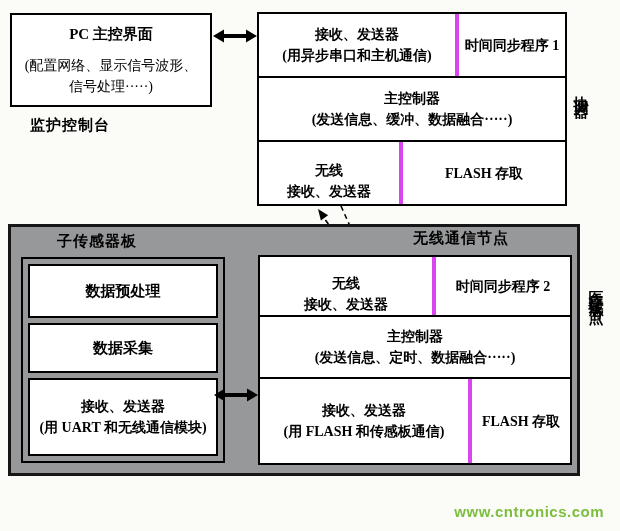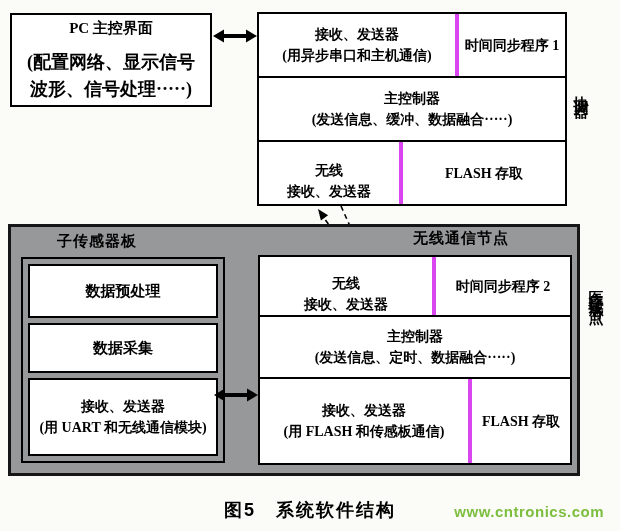--- a/index.html
+++ b/index.html
@@ -5,21 +5,21 @@
   * { margin:0; padding:0; box-sizing:border-box; }
   html,body { background:#ffffff; }
   body { font-family:"Liberation Serif","DejaVu Serif",serif; color:#000; }
   .stage { position:relative; width:620px; height:531px; background:#fbfbf8; overflow:hidden; }
 
   .box { position:absolute; border:2px solid #000; background:#fff; }
   .pc-box { left:10px; top:13px; width:202px; height:94px;
             display:flex; flex-direction:column; justify-content:center; 
             text-align:center; padding:4px 8px; }
   .b-title { font-weight:700; font-size:15px; line-height:1.4; }
-  .b-desc  { font-weight:700; font-size:18px; line-height:1.5;margin-top:10px; }
+  .b-desc  { font-weight:400; font-size:14px; line-height:1.5;margin-top:10px; }
 
   .console-label { position:absolute; left:30px; top:116px; font-weight:700; font-size:15px; letter-spacing:1px; }
 
   .grid { position:absolute; border:2px solid #000; background:#fff; display:flex; flex-direction:column; }
   .coordinator { left:257px; top:12px; width:310px; height:194px; }
   .row { display:flex; min-height:0; }
   .row + .row { border-top:2px solid #000; }
   .cell { display:flex; flex-direction:column; justify-content:center; align-items:center;
           text-align:center; padding:2px 4px; font-weight:700; font-size:14px; line-height:1.5; }
   .cell + .cell { border-left:4px solid #d946ef; }
@@ -57,20 +57,21 @@
 </style>
 </head>
 <body>
 
 <div class="stage">
 
   <div class="box pc-box">
     <div class="b-title">PC 主控界面</div>
     <div class="b-desc">(配置网络、显示信号波形、信号处理·····)</div>
   </div>
+  <div class="console-label">监护控制台</div>
 
   <svg class="arrow" style="left:212px; top:26px;" width="46" height="20" viewBox="0 0 46 20">
     <line x1="10" y1="10" x2="36" y2="10" stroke="#000" stroke-width="4"></line>
     <polygon points="1,10 12,3.5 12,16.5" fill="#000"></polygon>
     <polygon points="45,10 34,3.5 34,16.5" fill="#000"></polygon>
   </svg>
 
   <div class="grid coordinator">
     <div class="row" style="height:62px">
       <div class="cell" style="width:196px">
@@ -135,16 +136,15 @@
         <div class="cell" style="width:208px">
           <div>接收、发送器</div>
           <div>(用 FLASH 和传感板通信)</div>
         </div>
         <div class="cell flex1">FLASH 存取</div>
       </div>
     </div>
   </div>
   <div class="v-label node-side">医疗传感节点</div>
 
-  <div class="caption">图5　系统软件结构</div>
   <div class="watermark">www.cntronics.com</div>
 
 </div>
 
 </body></html>

